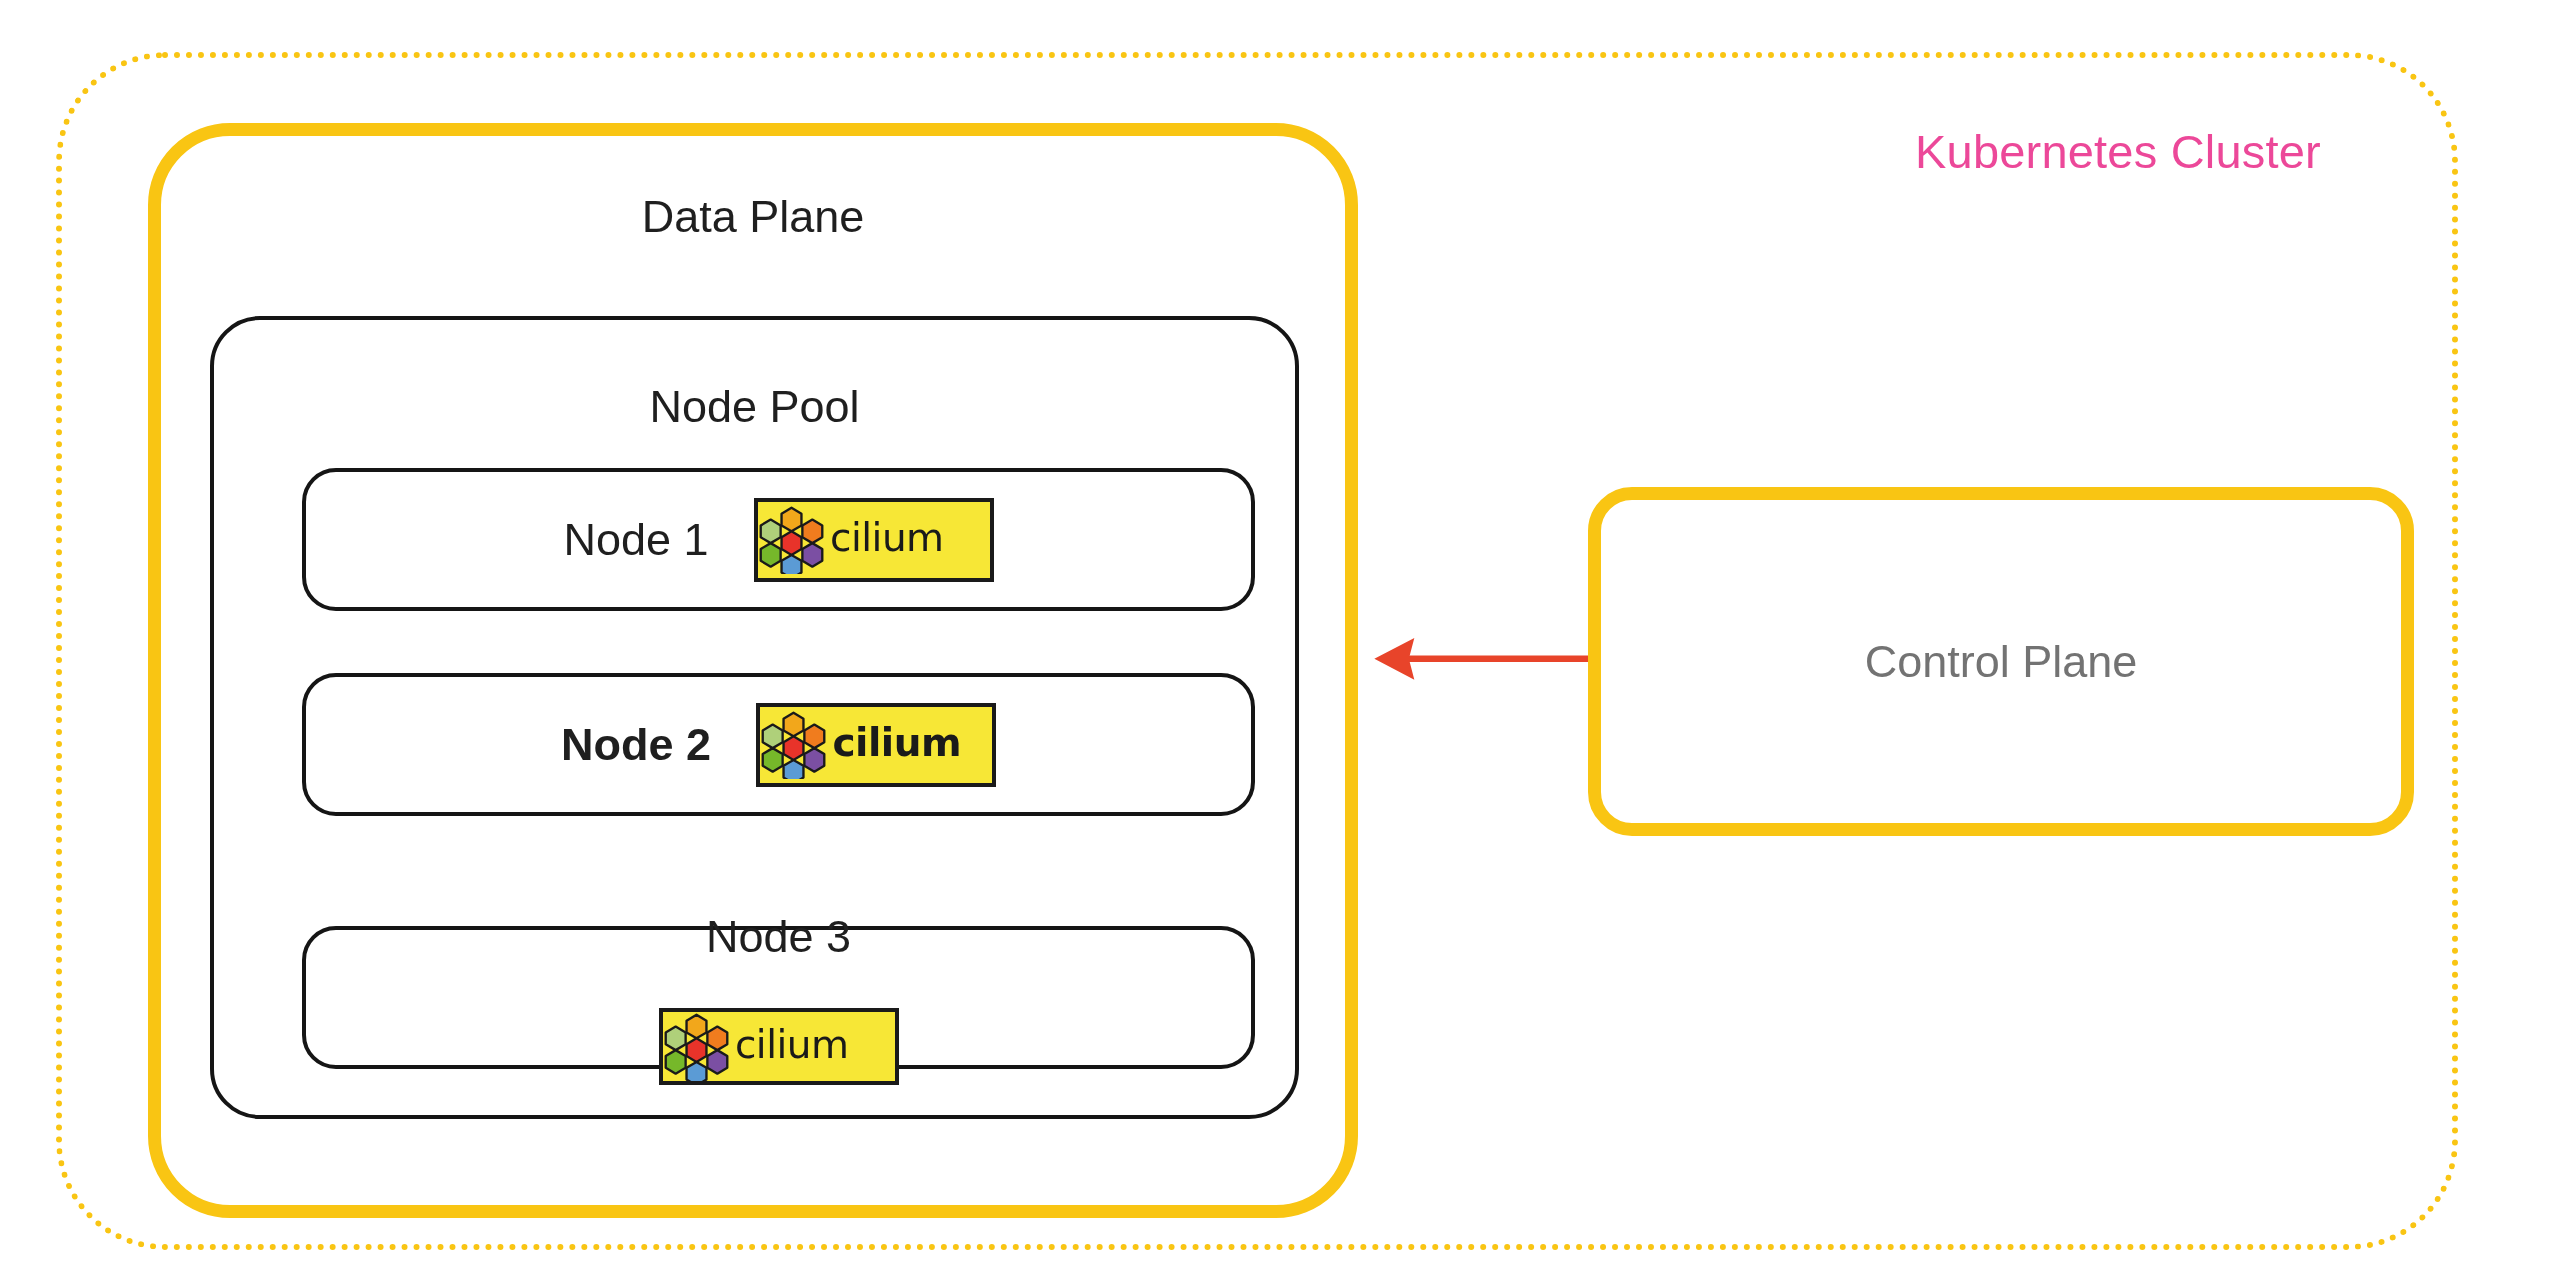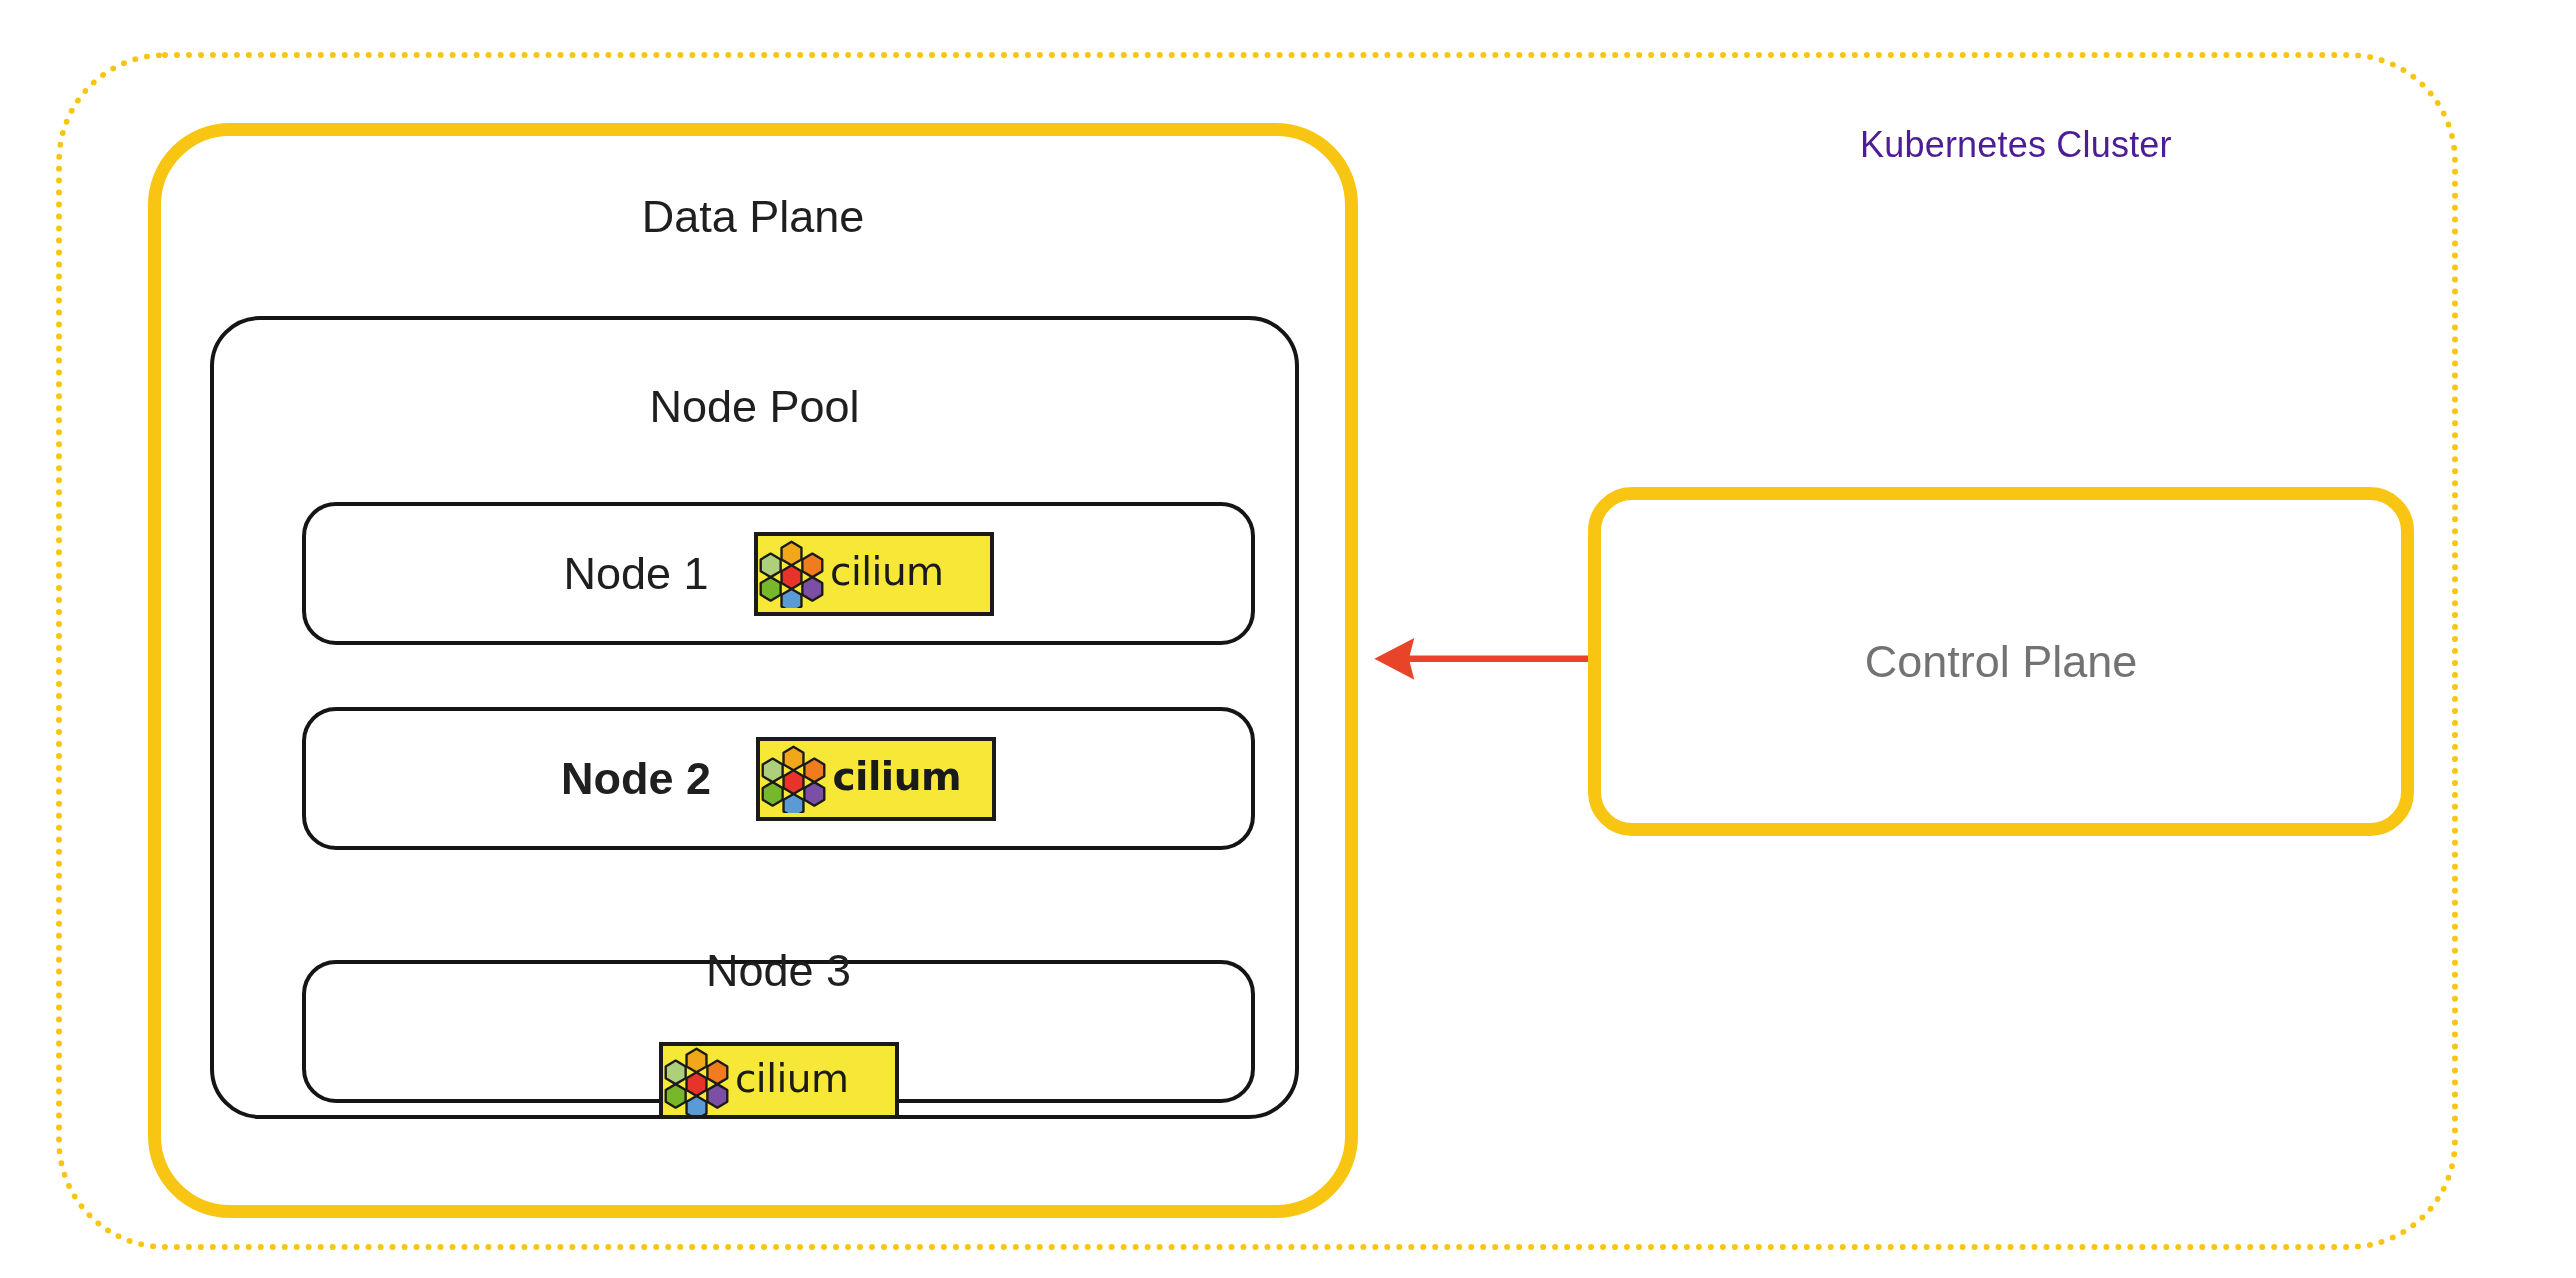--- a/index.html
+++ b/index.html
@@ -25,24 +25,24 @@
     top: 52px;
     width: 2402px;
     height: 1198px;
     box-sizing: border-box;
     border: 6.4px dotted #F9C513;
     border-radius: 109px;
     background: transparent;
   }
   .cluster-label {
     position: absolute;
-    left: 1860px;
+    left: 1915px;
     top: 124px;
-    font-size: 36px;
-    color: #4c1d95;
+    font-size: 47px;
+    color: #ec4899;
     white-space: nowrap;
     letter-spacing: 0.2px;
   }
 
   
   .dataplane-box {
     position: absolute;
     left: 148px;
     top: 123px;
     width: 1210px;
@@ -93,21 +93,20 @@
     width: 953px;
     height: 143px;
     box-sizing: border-box;
     border: 4.5px solid #151515;
     border-radius: 34px;
     background: #ffffff;
     display: flex;
     align-items: center;
     justify-content: center;
     gap: 45px;
-    margin-top: 34px;
   }
   .node-1 { top: 468px; }
   .node-2 { top: 673px; font-weight: bold; }
   .node-3 { top: 926px; flex-direction: column; }
 
   .node-label {
     font-size: 45px;
     color: #1f1f1f;
     white-space: nowrap;
   }

